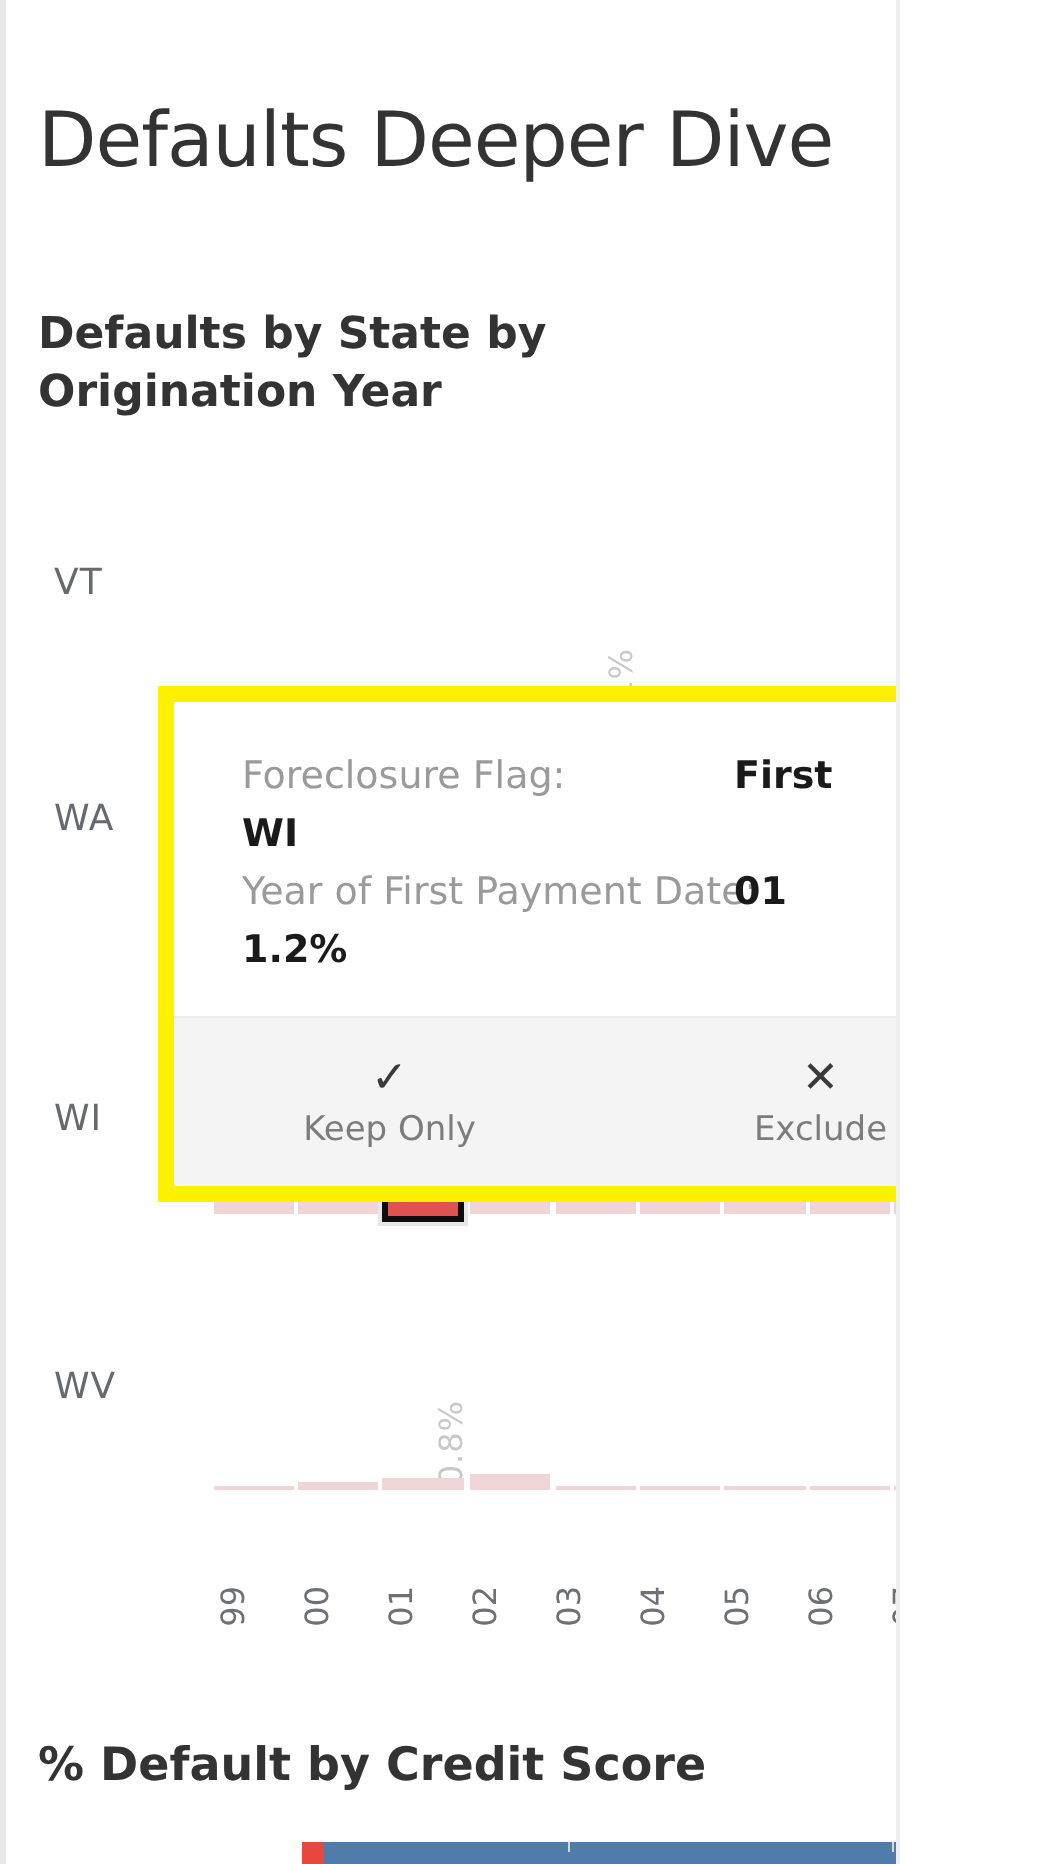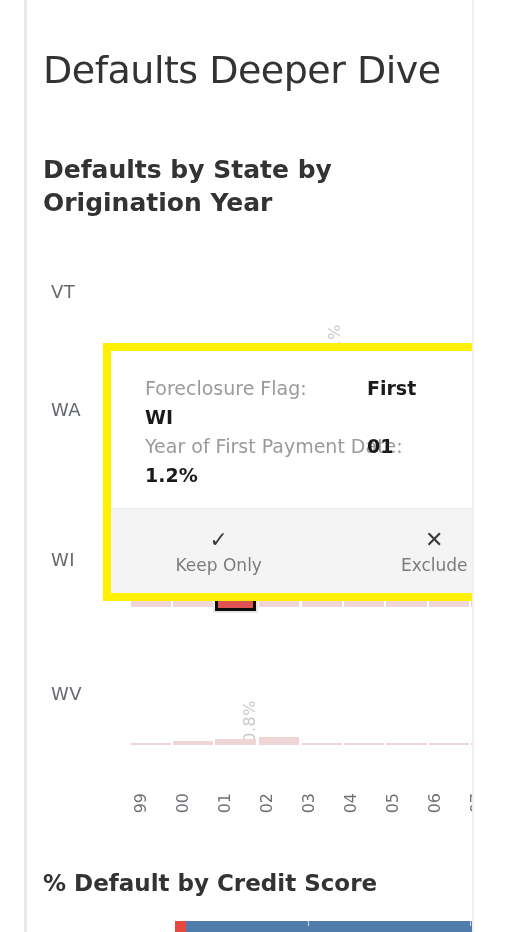--- a/index.html
+++ b/index.html
@@ -13,21 +13,20 @@
   }
 
   #page {
     position: relative;
     width: 450px;
     height: 932px;
     background: #ffffff;
     border-left: 3px solid #e9e9e9;
     border-right: 2px solid #f0f0f0;
     overflow: hidden;
-    margin-left: 24px;
   }
 
   
   .dash-title {
     position: absolute;
     left: 16px;
     top: 48px;
     font-size: 38px;
     font-weight: 400;
     color: #333333;
@@ -42,21 +41,21 @@
     width: 64px;
     height: 40px;
   }
 
   
   .ws-title {
     position: absolute;
     left: 16px;
     top: 154px;
     width: 330px;
-    font-size: 25px;
+    font-size: 22px;
     font-weight: bold;
     line-height: 1.3;
     color: #333333;
   }
 
   
   .chart-area {
     position: absolute;
     left: 0;
     top: 255px;
@@ -122,20 +121,21 @@
     padding: 26px 0 0 34px;
     height: 157px;
     background: #ffffff;
   }
 
   .tt-row {
     display: flex;
     align-items: baseline;
     height: 29px;
     font-size: 19px;
+    gap: 24px;
   }
 
   .tt-key {
     color: #9a9a9a;
     width: 222px;
     white-space: nowrap;
   }
 
   .tt-val {
     color: #1a1a1a;

